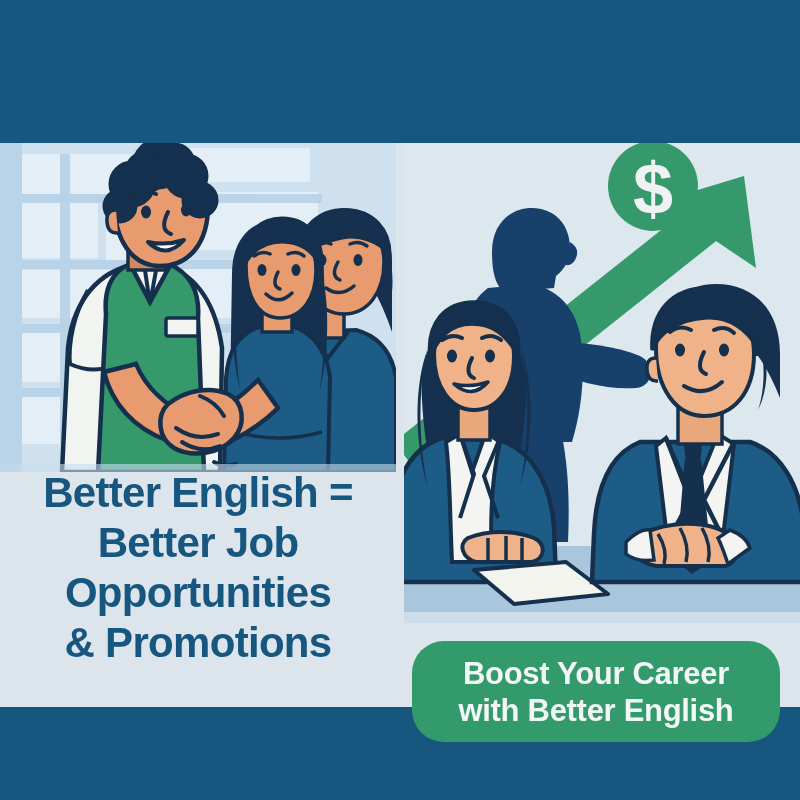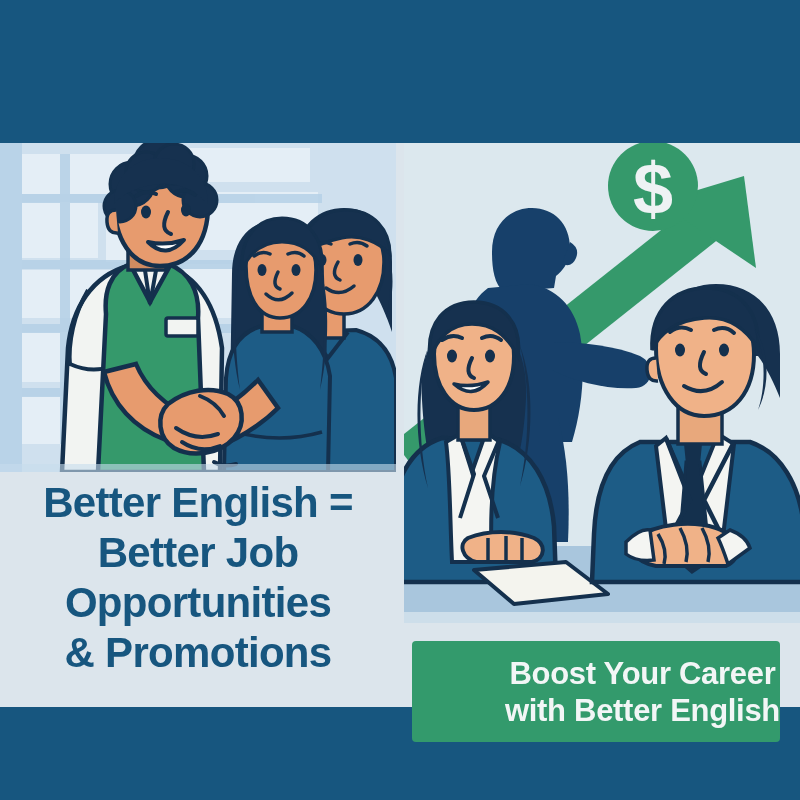--- a/index.html
+++ b/index.html
@@ -71,21 +71,21 @@
     overflow: hidden;
     background: #dce8ee;
     z-index: 3;
   }
 
   .panel-left svg, .panel-right svg { display:block; }
 
   
   .headline-block {
     position: absolute;
-    left: 0; top: 478px;
+    left: 0; top: 468px;
     width: 396px;
     z-index: 4;
     text-align: center;
   }
   .headline-text {
     color: #17567f;
     font-family: "Liberation Sans", sans-serif;
     font-weight: bold;
     font-size: 42px;
     line-height: 50px;
@@ -93,25 +93,25 @@
     white-space: pre-line;
   }
 
   
   .cta-pill {
     position: absolute;
     left: 412px; top: 641px;
     width: 368px;
     height: 101px;
     background: #339a6c;
-    border-radius: 4px;
+    border-radius: 32px;
     z-index: 6;
     display: flex;
     align-items: center;
-    justify-content: flex-end;
+    justify-content: center;
   }
   .cta-text {
     color: #f2f6f6;
     font-family: "Liberation Sans", sans-serif;
     font-weight: bold;
     font-size: 31px;
     line-height: 37px;
     text-align: center;
     letter-spacing: -0.3px;
     white-space: pre-line;

